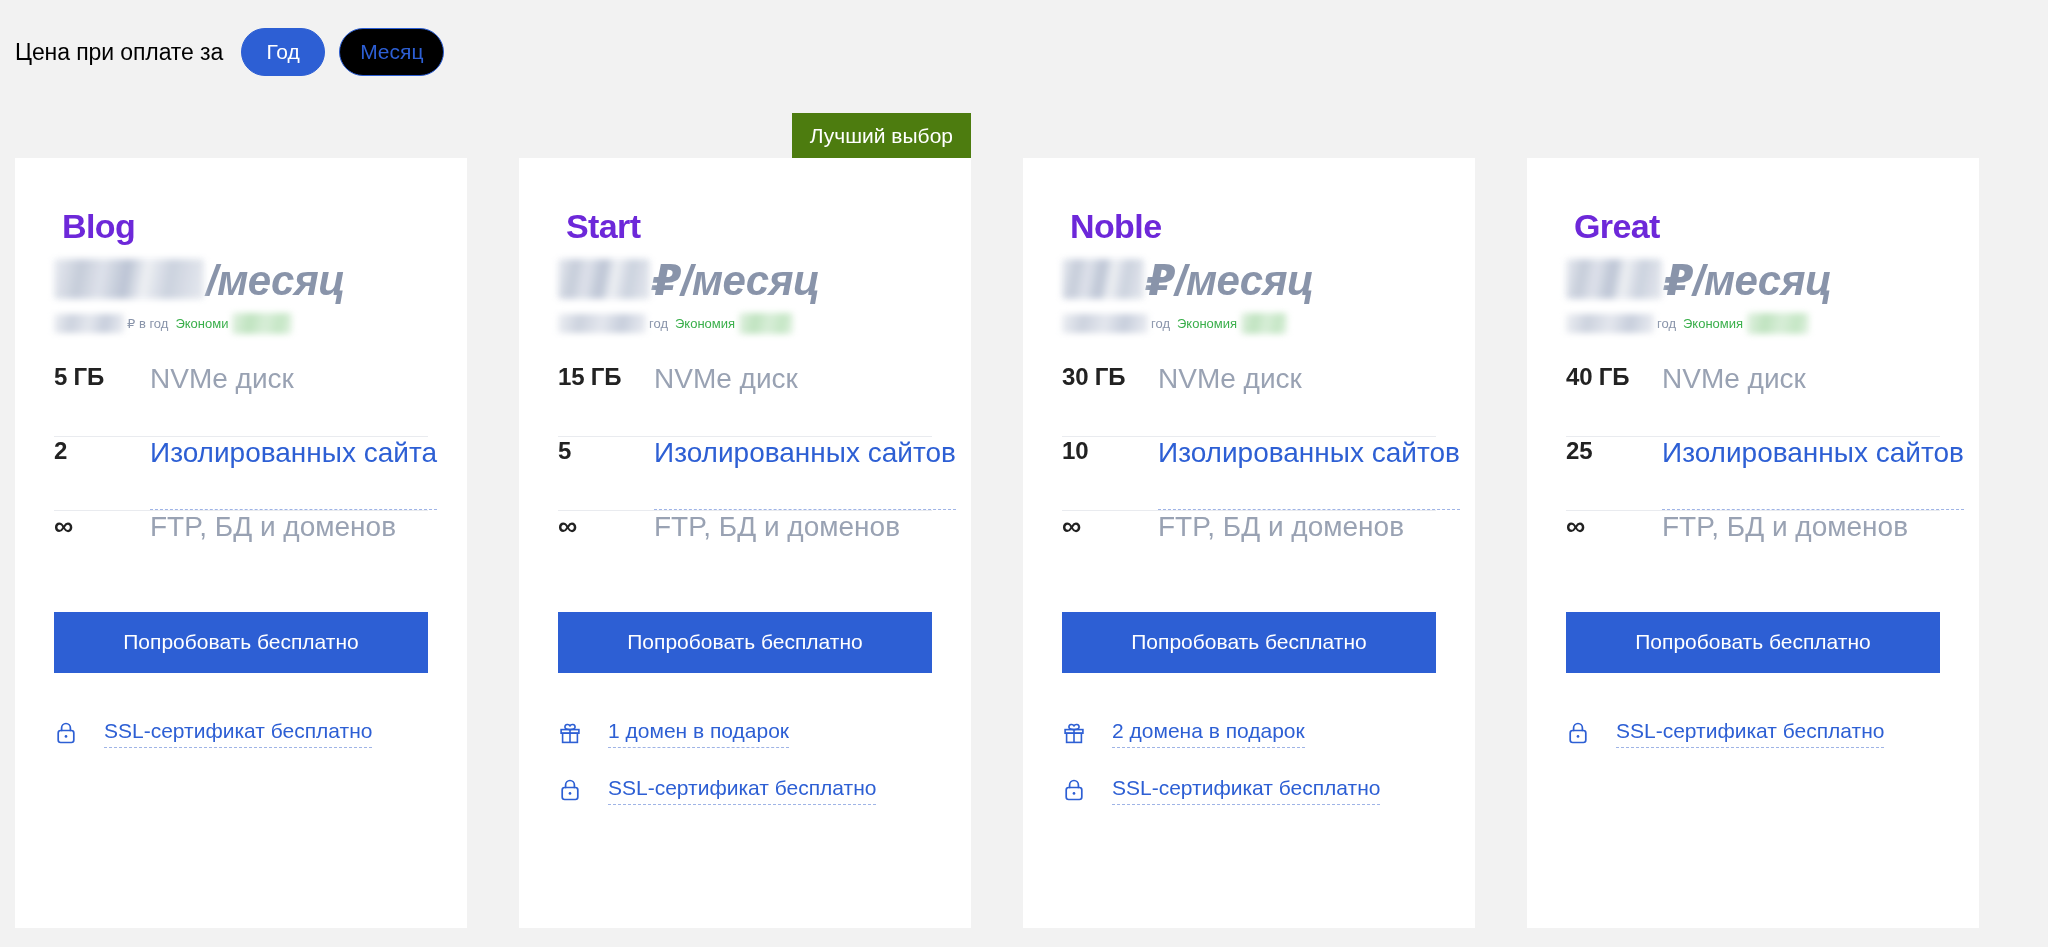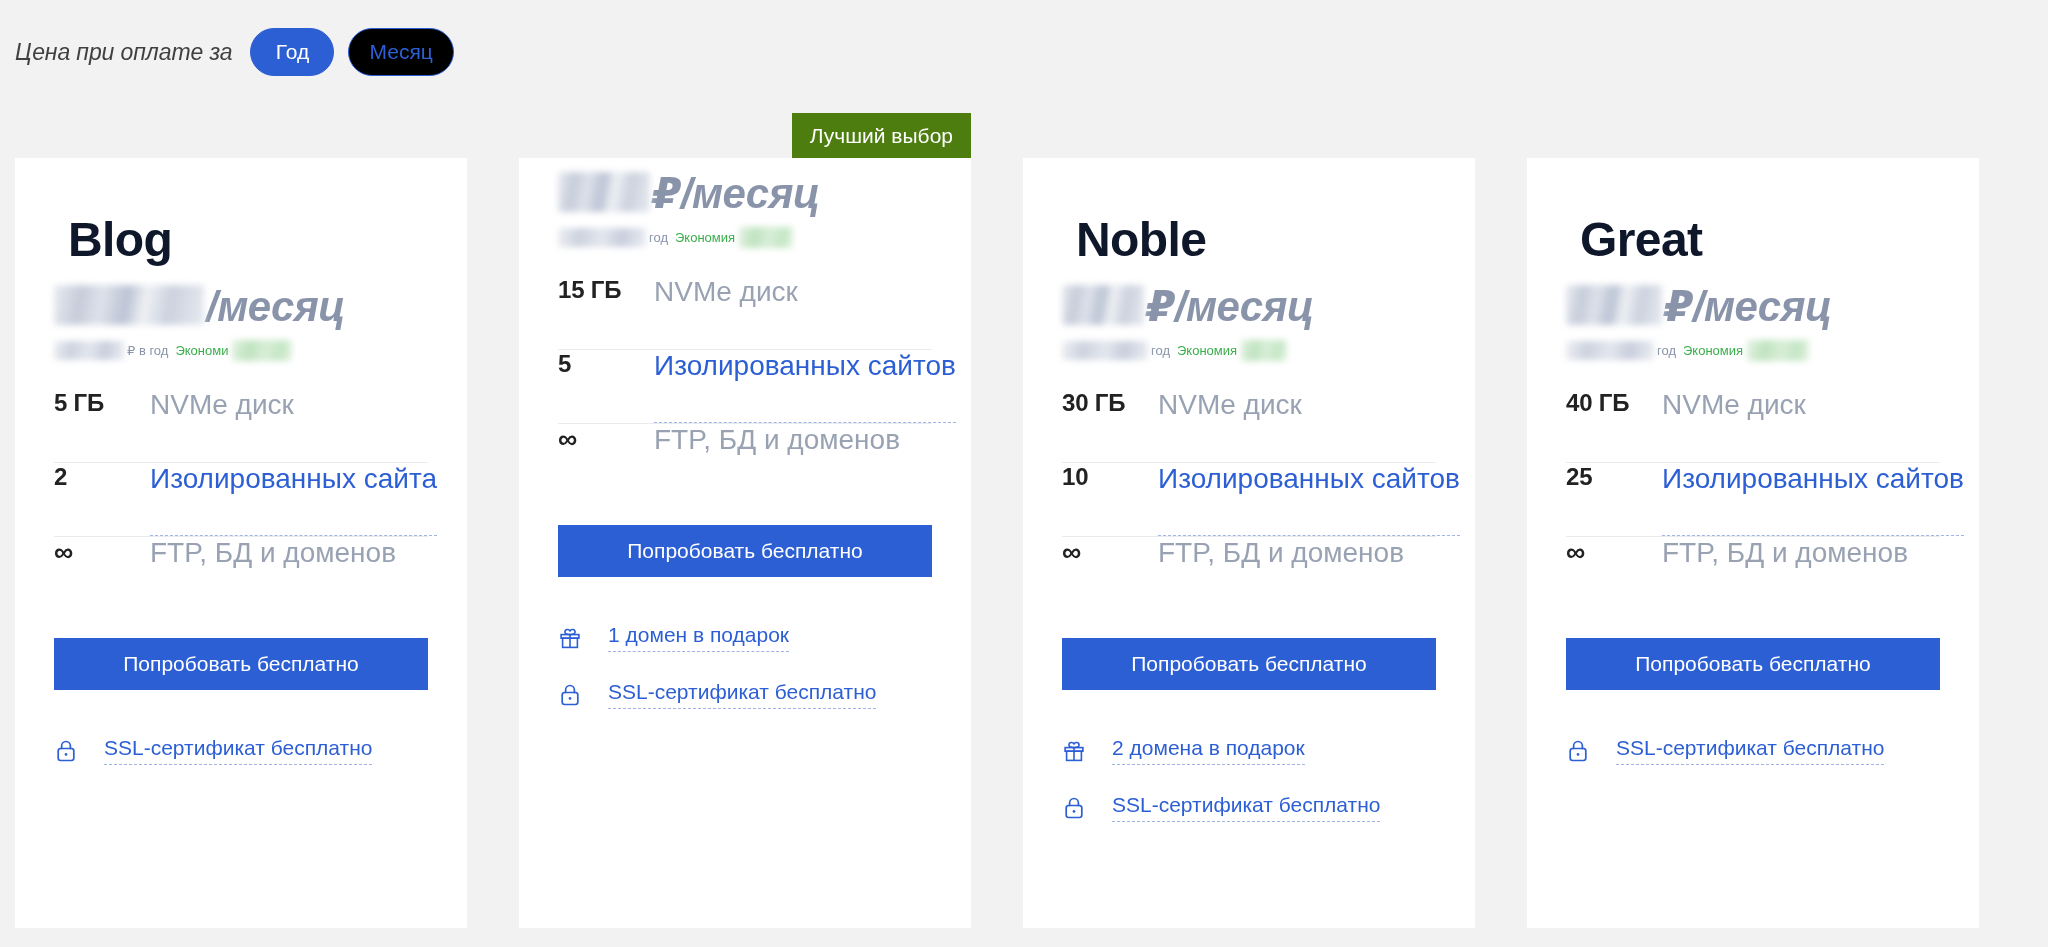--- a/index.html
+++ b/index.html
@@ -20,24 +20,23 @@
     position: absolute;
     left: 15px;
     top: 23px;
     height: 58px;
     display: flex;
     align-items: center;
     gap: 18px;
   }
   .billing-label {
     font-size: 23px;
-    color: #404040;
+    color: #000000;
     letter-spacing: -0.1px;
     white-space: nowrap;
-    font-style: italic;
   }
   .billing-opts { display: flex; gap: 14px; }
   .pill {
     border-radius: 30px;
     font-size: 21px;
     height: 48px;
     min-width: 84px;
     padding: 0 20px;
     display: flex;
     align-items: center;
@@ -83,25 +82,25 @@
     background: #4d7c0f;
     color: #ffffff;
     font-size: 21px;
     height: 45px;
     padding: 0 18px;
     display: flex;
     align-items: center;
     white-space: nowrap;
   }
   .plan-name {
-    font-size: 48px;
+    font-size: 34px;
     font-weight: bold;
-    color: #0f172a;
+    color: #6d28d9;
     letter-spacing: -0.6px;
-    margin: 14px;
+    margin: 8px;
     padding-top: 43px;
     line-height: 1.05;
   }
   .price-row {
     display: flex;
     align-items: flex-end;
     margin-top: 8px;
     height: 52px;
     font-style: italic;
   }
@@ -178,21 +177,21 @@
   .spec-text.link {
     color: #2d5fd4;
     border-bottom: 1px dashed #9fb4e6;
     padding-bottom: 3px;
     cursor: pointer;
   }
 
   
   .cta {
     margin-top: 28px;
-    height: 52px;
+    height: 61px;
     width: 100%;
     background: #2d5fd4;
     color: #ffffff;
     font-size: 21px;
     border: none;
     cursor: pointer;
     font-family: inherit;
     display: flex;
     align-items: center;
     justify-content: center;
@@ -270,20 +269,21 @@
               <path d="M6.6 9.5V6.9a4.4 4.4 0 0 1 8.8 0v2.6" stroke="#2d5fd4" stroke-width="1.7" stroke-linecap="round"></path>
               <circle cx="11" cy="15.4" r="1.35" fill="#2d5fd4"></circle>
             </svg>
           </span>
           <span class="bonus-text">SSL-сертификат бесплатно</span>
         </div>
       </div>
     </div>
     <div class="card">
       <div class="badge">Лучший выбор</div>
+      <div class="plan-name">Start</div>
       <div class="price-row">
         <span class="price-blur" style="width:92px"></span>
         <span class="price-unit">₽/месяц</span>
       </div>
       <div class="sub-row">
         <span class="sub-blur" style="width:88px"></span>
         <span class="sub-year">год</span>
         <span class="sub-save">Экономия</span>
         <span class="save-blur" style="width:54px"></span>
       </div>

